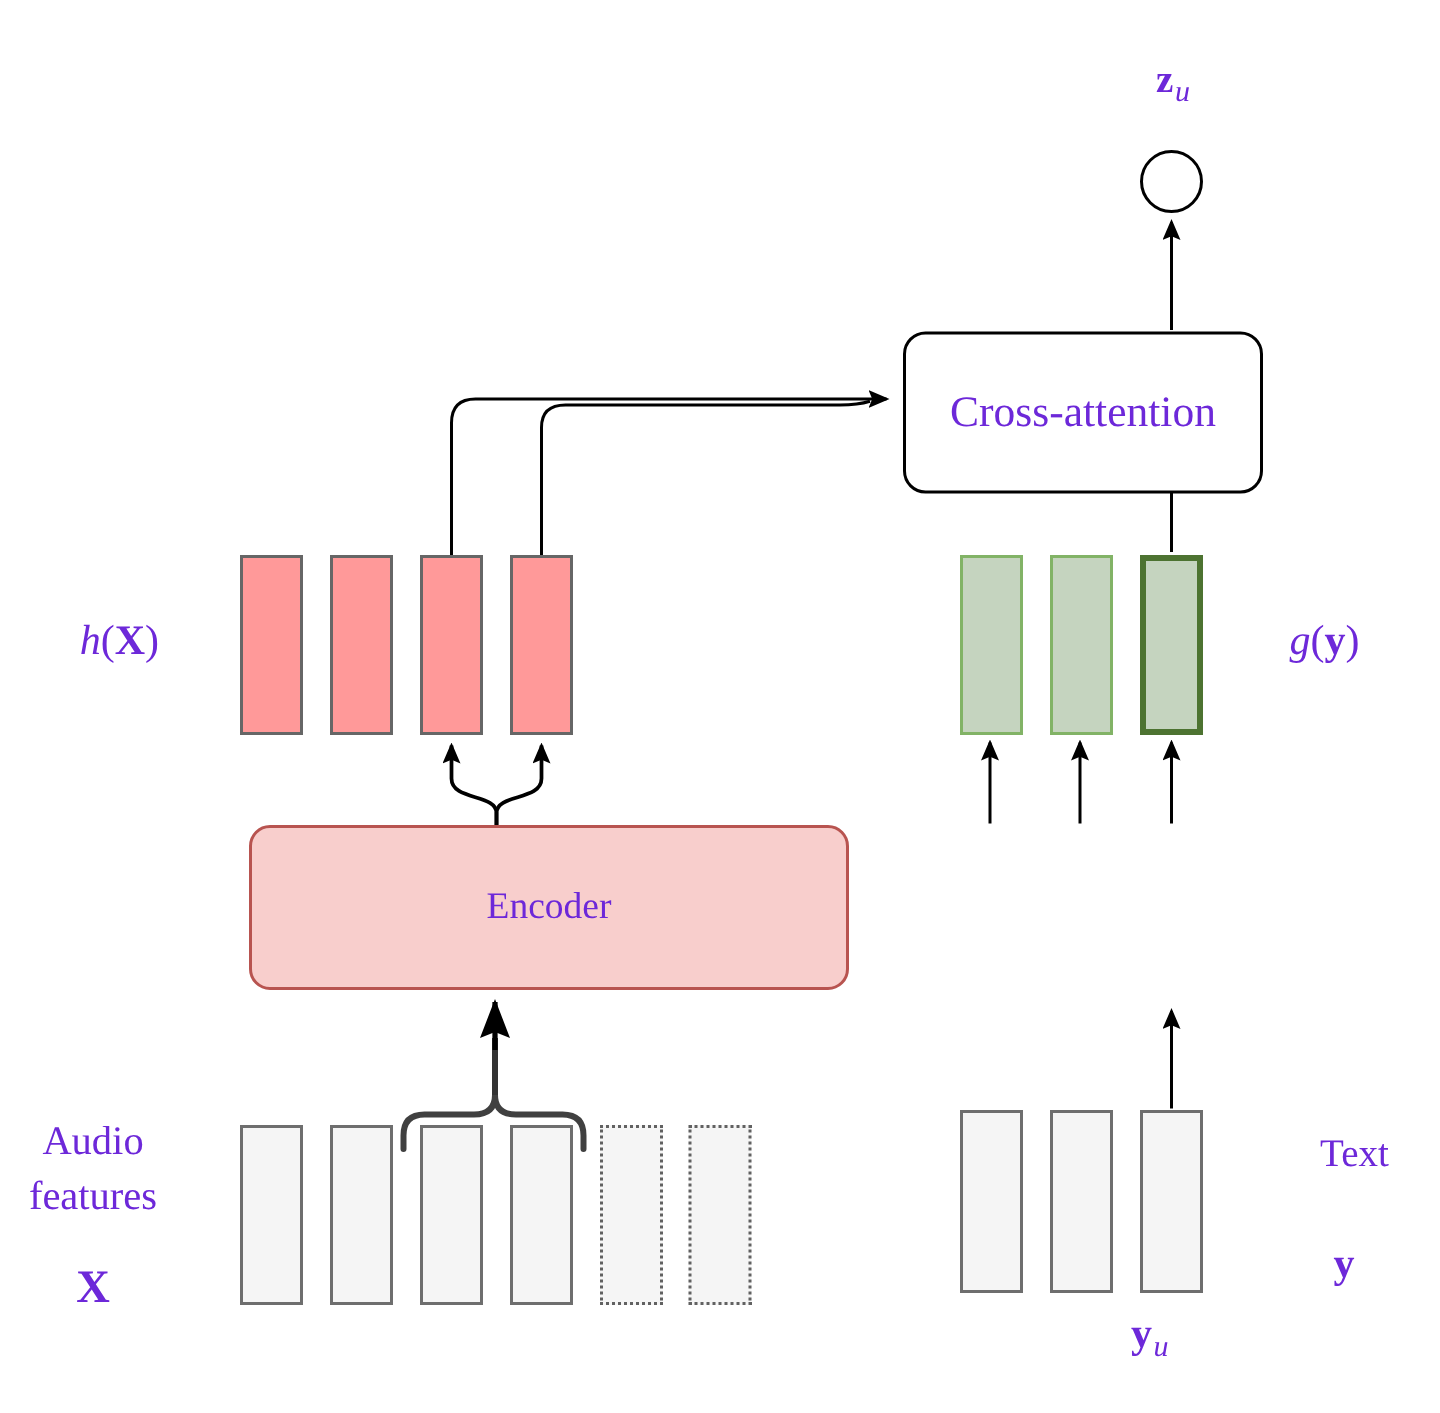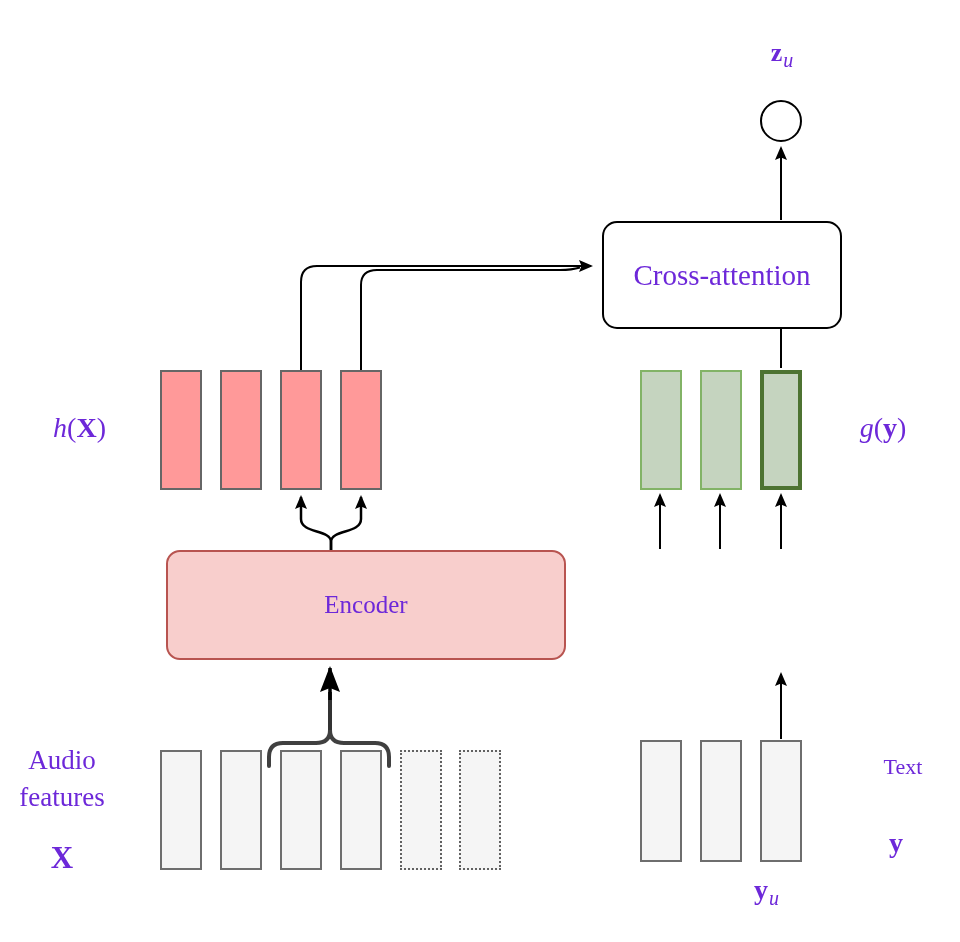--- a/index.html
+++ b/index.html
@@ -36,21 +36,21 @@
   .bar.textbar{background:var(--gray-bar-fill);border:2px solid var(--gray-bar-border);top:740px;height:122px;}
   
   .lbl{position:absolute;white-space:nowrap;}
   .math{font-size:28px;}
   .sub{font-size:20px;font-style:italic;position:relative;top:6px;margin-left:1px;}
   .zu{left:756px;top:38px;width:52px;text-align:center;font-size:26px;}
   .hx{left:20px;top:412px;width:86px;text-align:right;}
   .gy{left:844px;top:412px;width:78px;text-align:center;}
   .audio-block{left:6px;top:742px;width:112px;text-align:center;font-size:27px;line-height:37px;}
   .audio-x{left:6px;top:840px;width:112px;text-align:center;font-size:31px;font-weight:bold;}
-  .text-lbl{left:868px;top:754px;width:70px;text-align:center;font-size:22px;}
+  .text-lbl{left:868px;top:754px;width:70px;text-align:center;font-size:26px;}
   .y-lbl{left:868px;top:827px;width:56px;text-align:center;font-size:28px;font-weight:bold;}
   .yu{left:754px;top:874px;width:56px;text-align:left;font-size:28px;}
   b{font-weight:bold;}
   i{font-style:italic;}
 </style>
 </head>
 <body>
 
 <div class="canvas">
 

